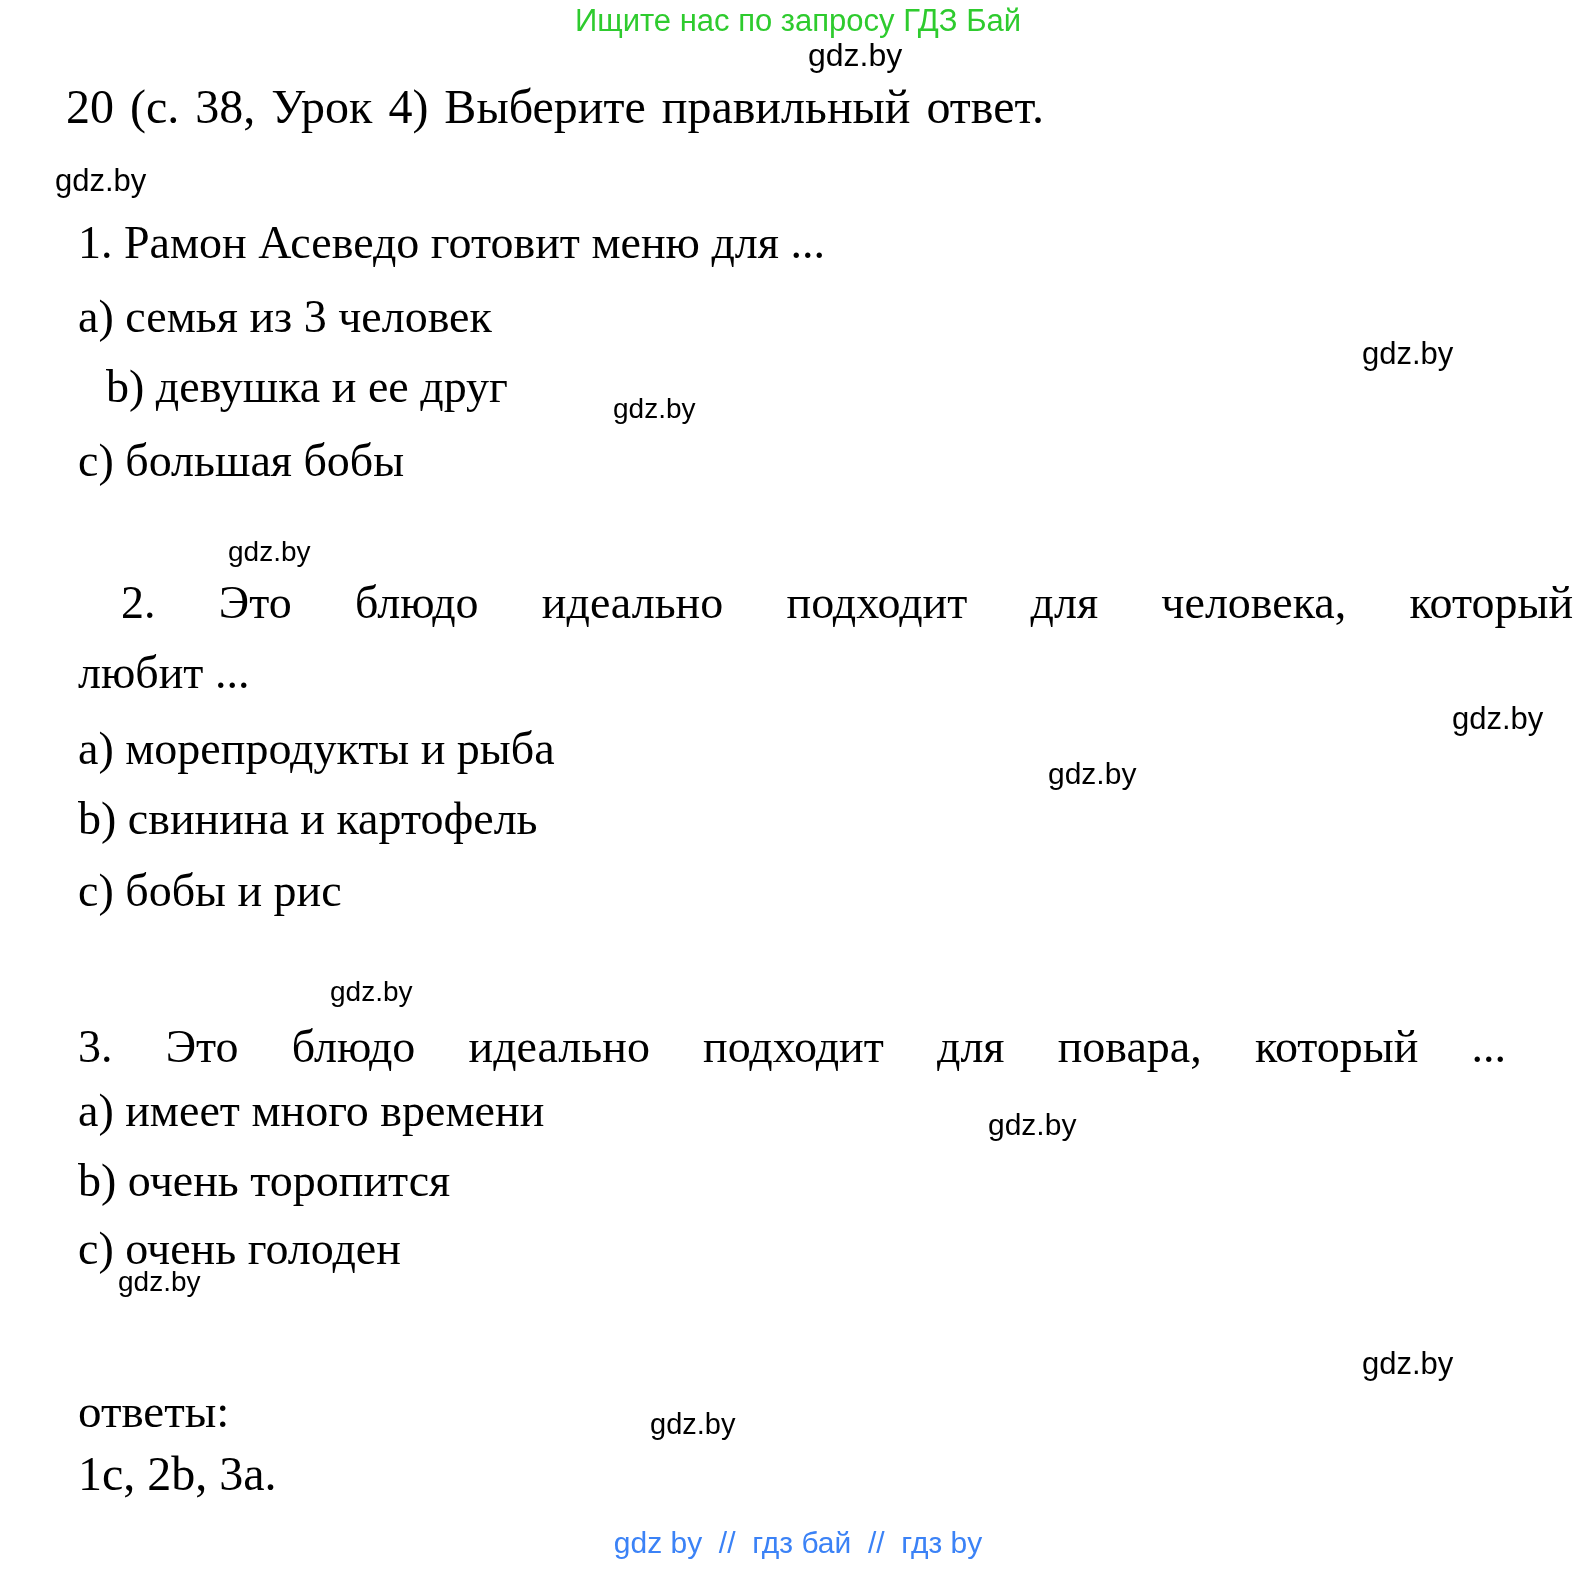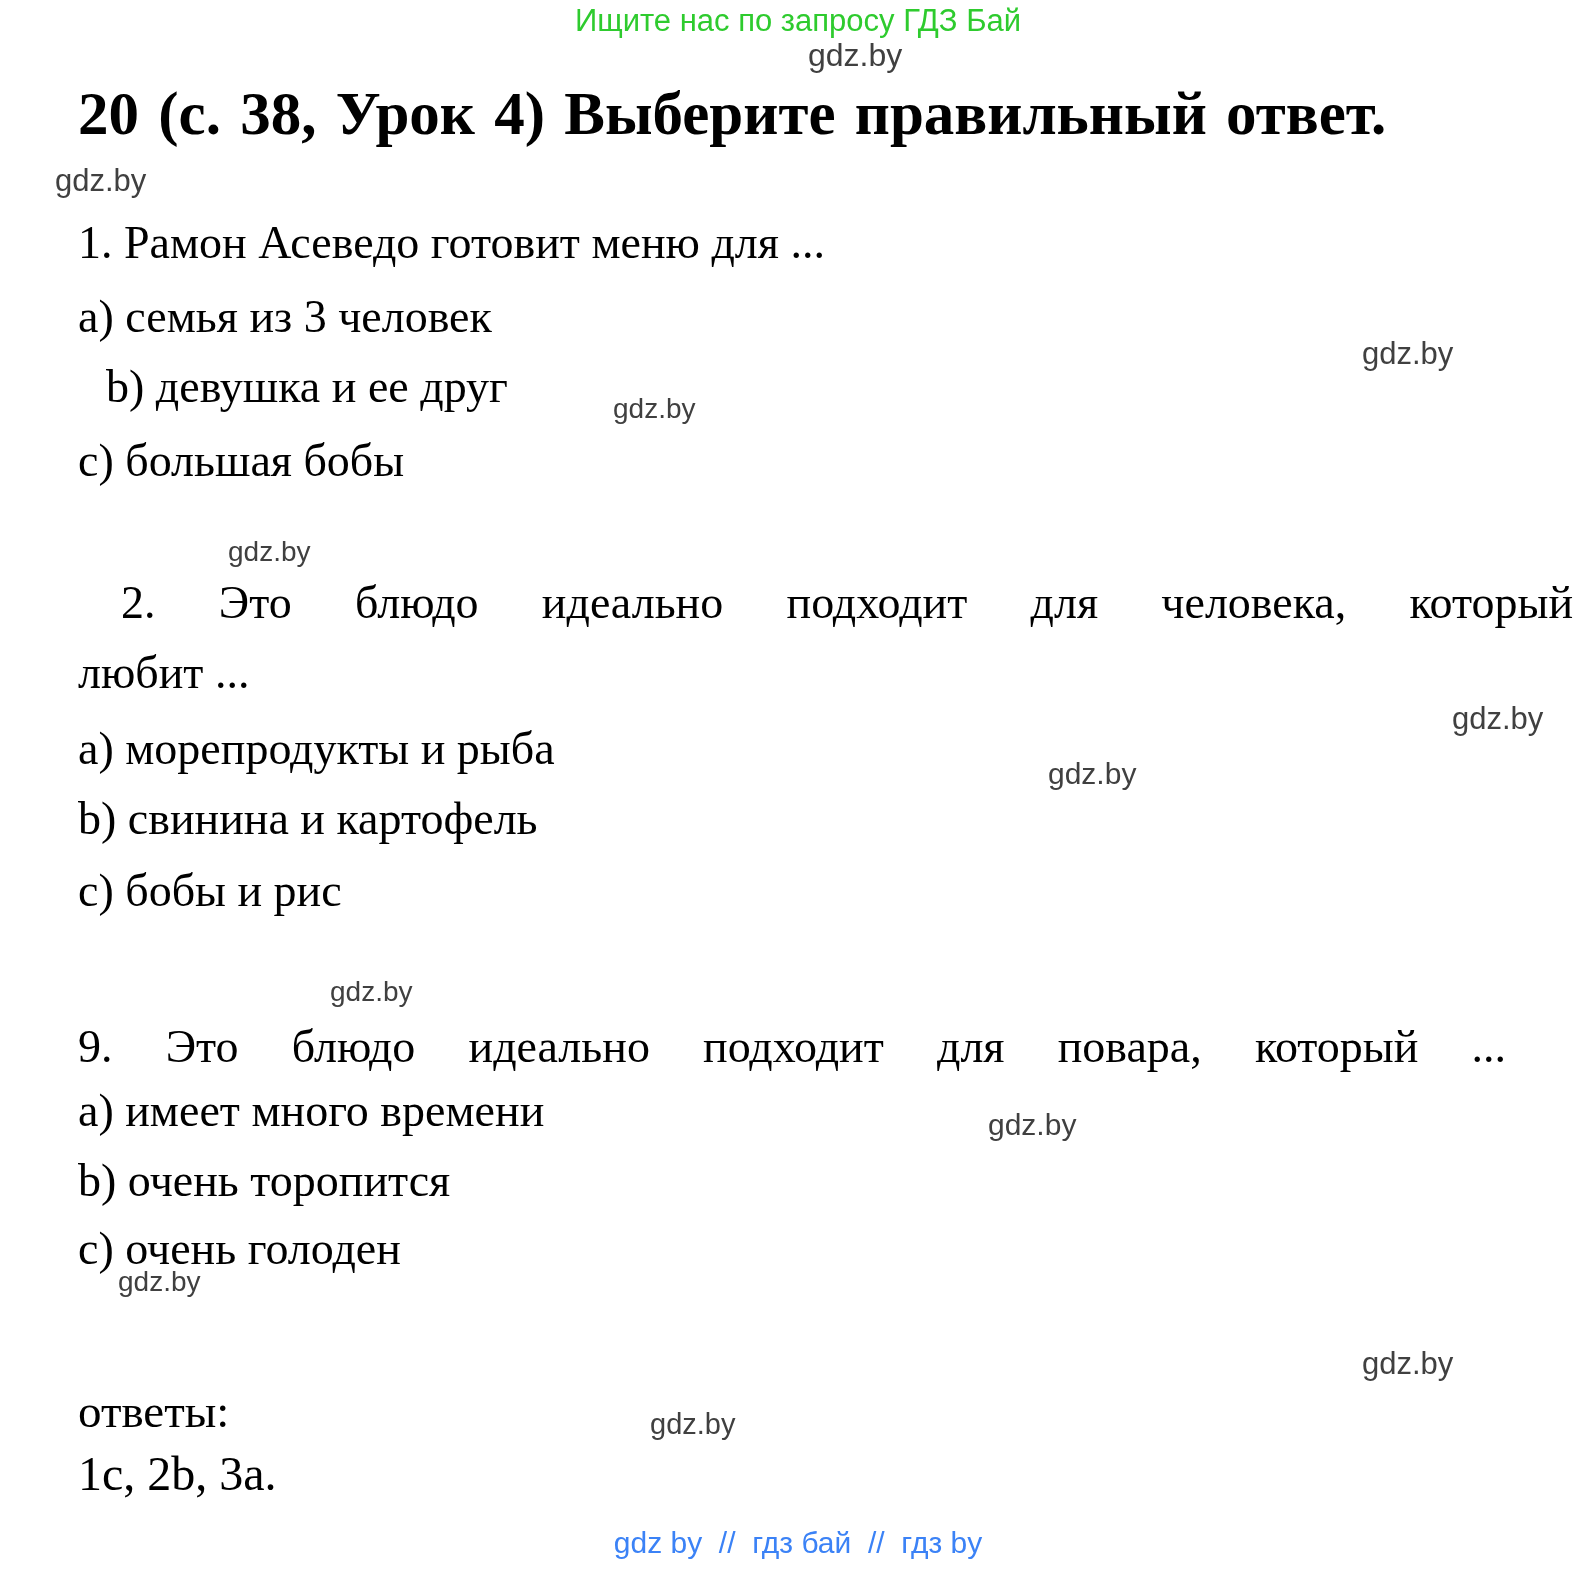--- a/index.html
+++ b/index.html
@@ -24,32 +24,32 @@
     text-align: center;
     font-family: "Liberation Sans", "DejaVu Sans", sans-serif;
     font-size: 31px;
     color: #2ecb2e;
   }
 
   
   .wm {
     position: absolute;
     font-family: "Liberation Sans", "DejaVu Sans", sans-serif;
-    color: #404040;
+    color: #000000;
     font-size: 31px;
     white-space: nowrap;
   }
   .wm.small { font-size: 28px; }
 
   
   .title {
     position: absolute;
-    left: 78px; top: 79px;
-    font-size: 61px;
-    font-weight: bold;
+    left: 66px; top: 79px;
+    font-size: 48px;
+    font-weight: normal;
     word-spacing: 4px;
     white-space: nowrap;
   }
 
   
   .line {
     position: absolute;
     left: 78px;
     font-size: 46px;
     line-height: 1.15;
@@ -100,21 +100,21 @@
   <div class="line justified" style="top:577px; width:1452px;margin-left:43px;">2. Это блюдо идеально подходит для человека, который</div>
   <div class="line" style="top:647px;">любит ...</div>
   <div class="wm" style="left:1452px; top:701px;">gdz.by</div>
   <div class="line" style="top:723px;">a) морепродукты и рыба</div>
   <div class="wm" style="left:1048px; top:757px; font-size:30px;">gdz.by</div>
   <div class="line" style="top:793px;">b) свинина и картофель</div>
   <div class="line" style="top:865px;">c) бобы и рис</div>
 
   <div class="wm small" style="left:330px; top:976px;">gdz.by</div>
 
-  <div class="line justified" style="top:1021px; width:1428px;">9. Это блюдо идеально подходит для повара, который ...</div>
+  <div class="line justified" style="top:1021px; width:1428px;">3. Это блюдо идеально подходит для повара, который ...</div>
   <div class="line" style="top:1085px;">a) имеет много времени</div>
   <div class="wm" style="left:988px; top:1108px; font-size:30px;">gdz.by</div>
   <div class="line" style="top:1155px;">b) очень торопится</div>
   <div class="line" style="top:1223px;">c) очень голоден</div>
   <div class="wm small" style="left:118px; top:1266px;">gdz.by</div>
 
   <div class="wm" style="left:1362px; top:1346px;">gdz.by</div>
 
   <div class="line answers-label" style="top:1384px;">ответы:</div>
   <div class="wm small" style="left:650px; top:1408px; font-size:29px;">gdz.by</div>

